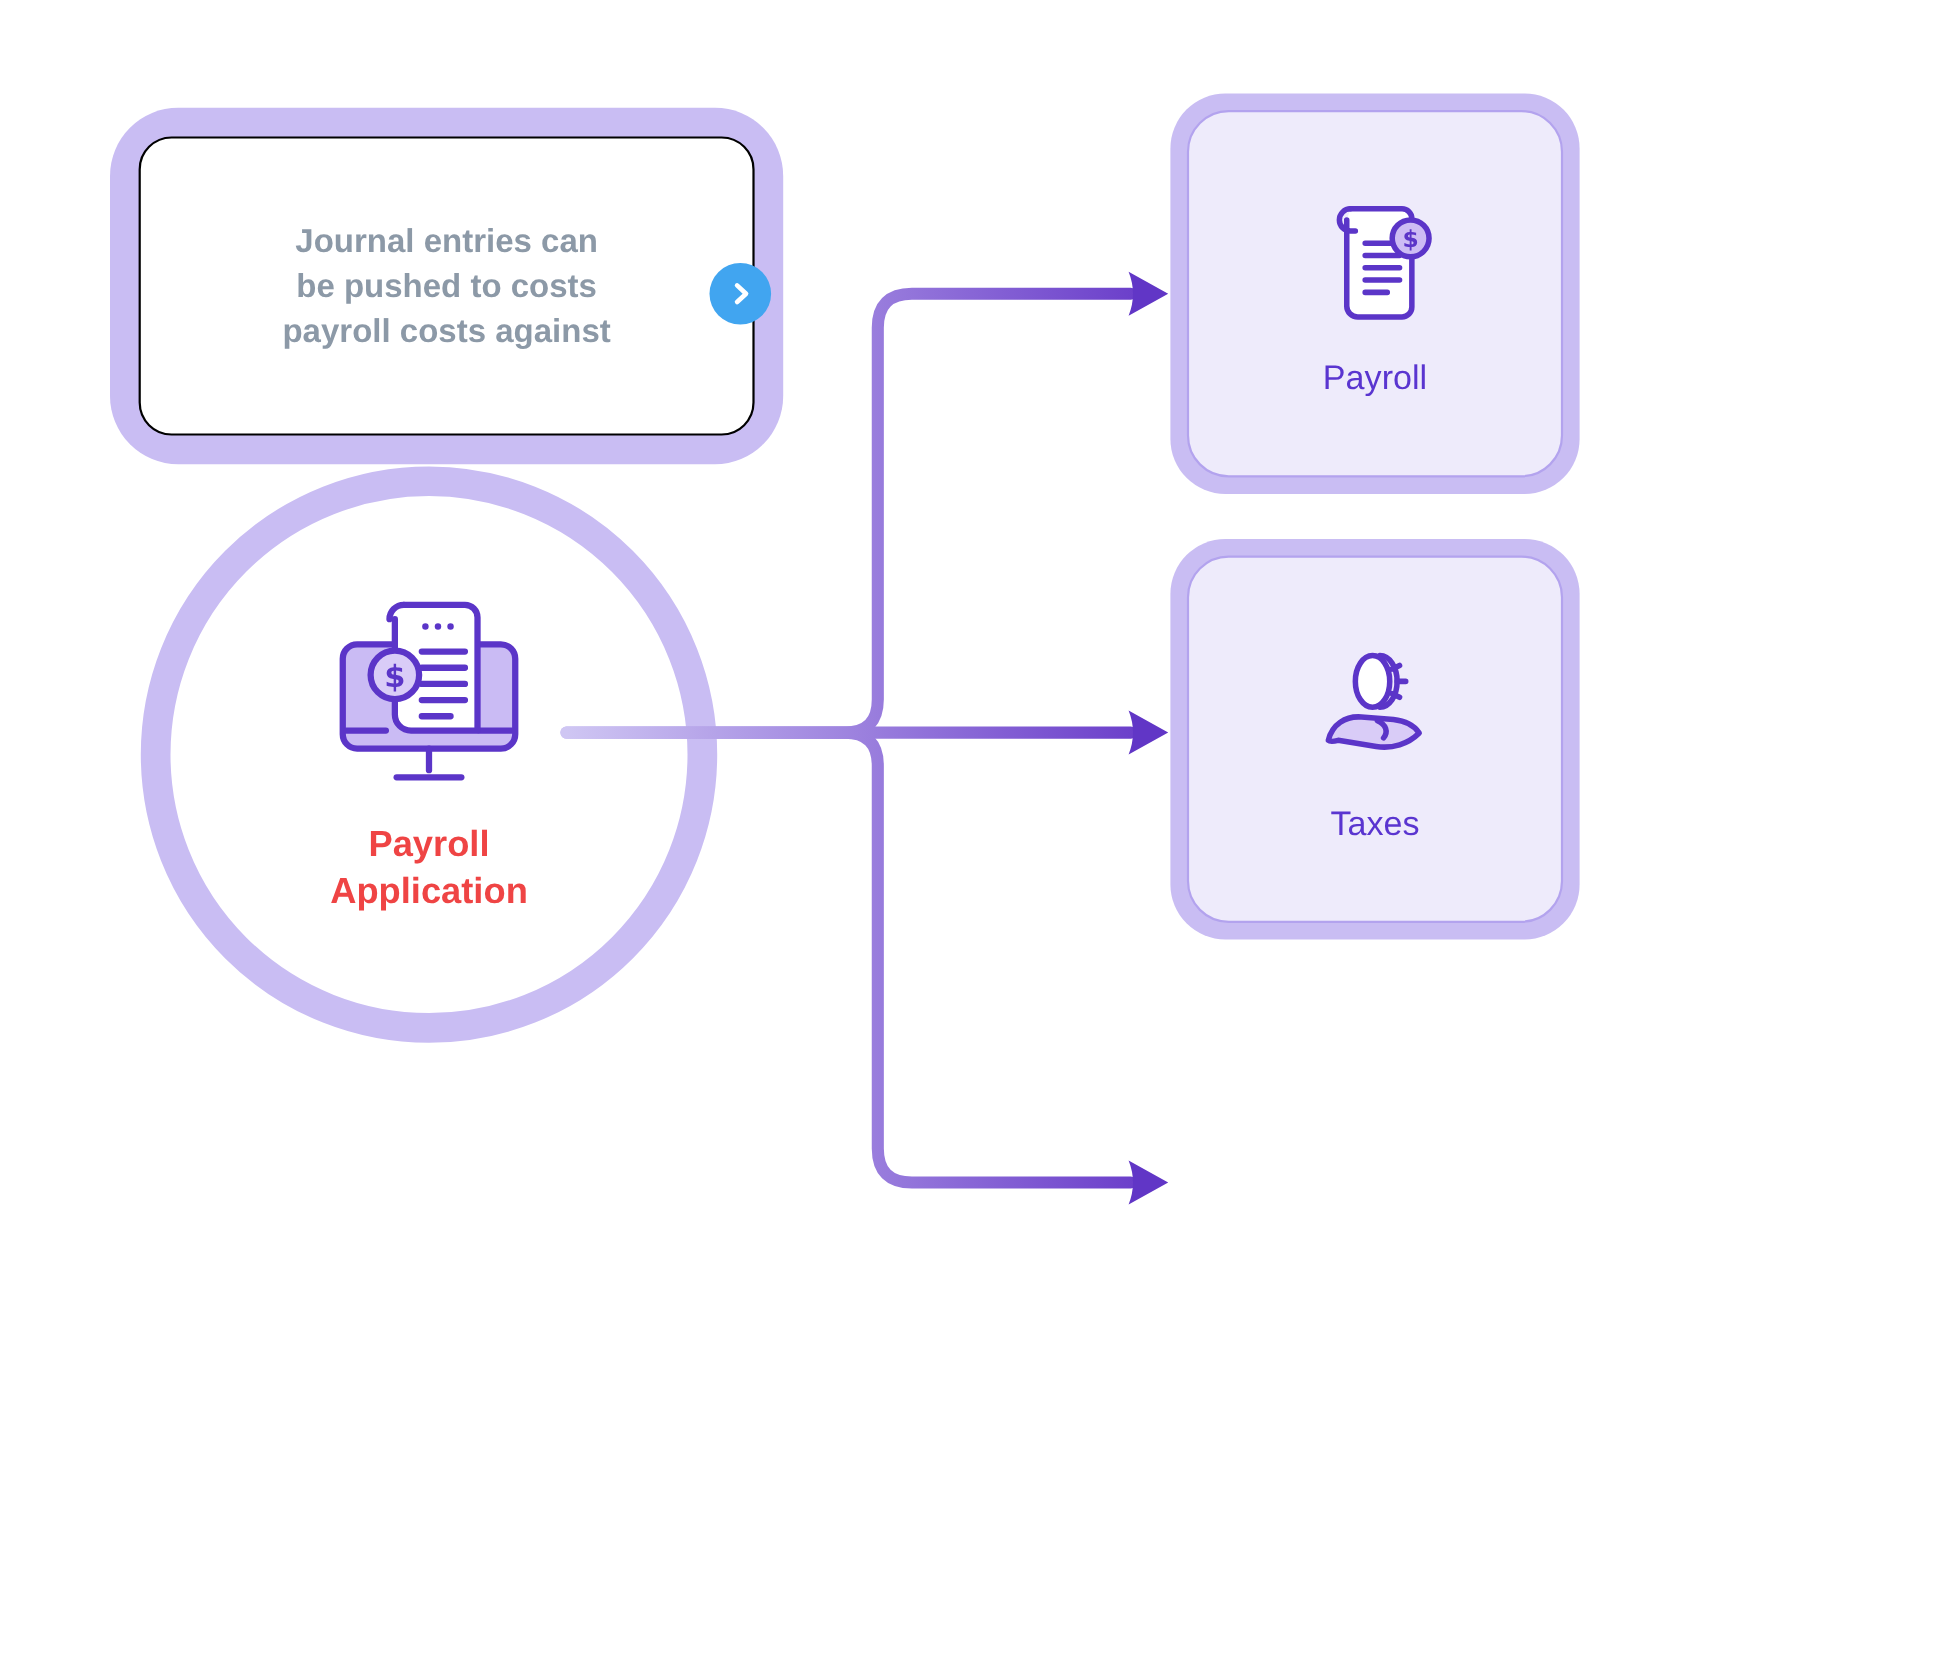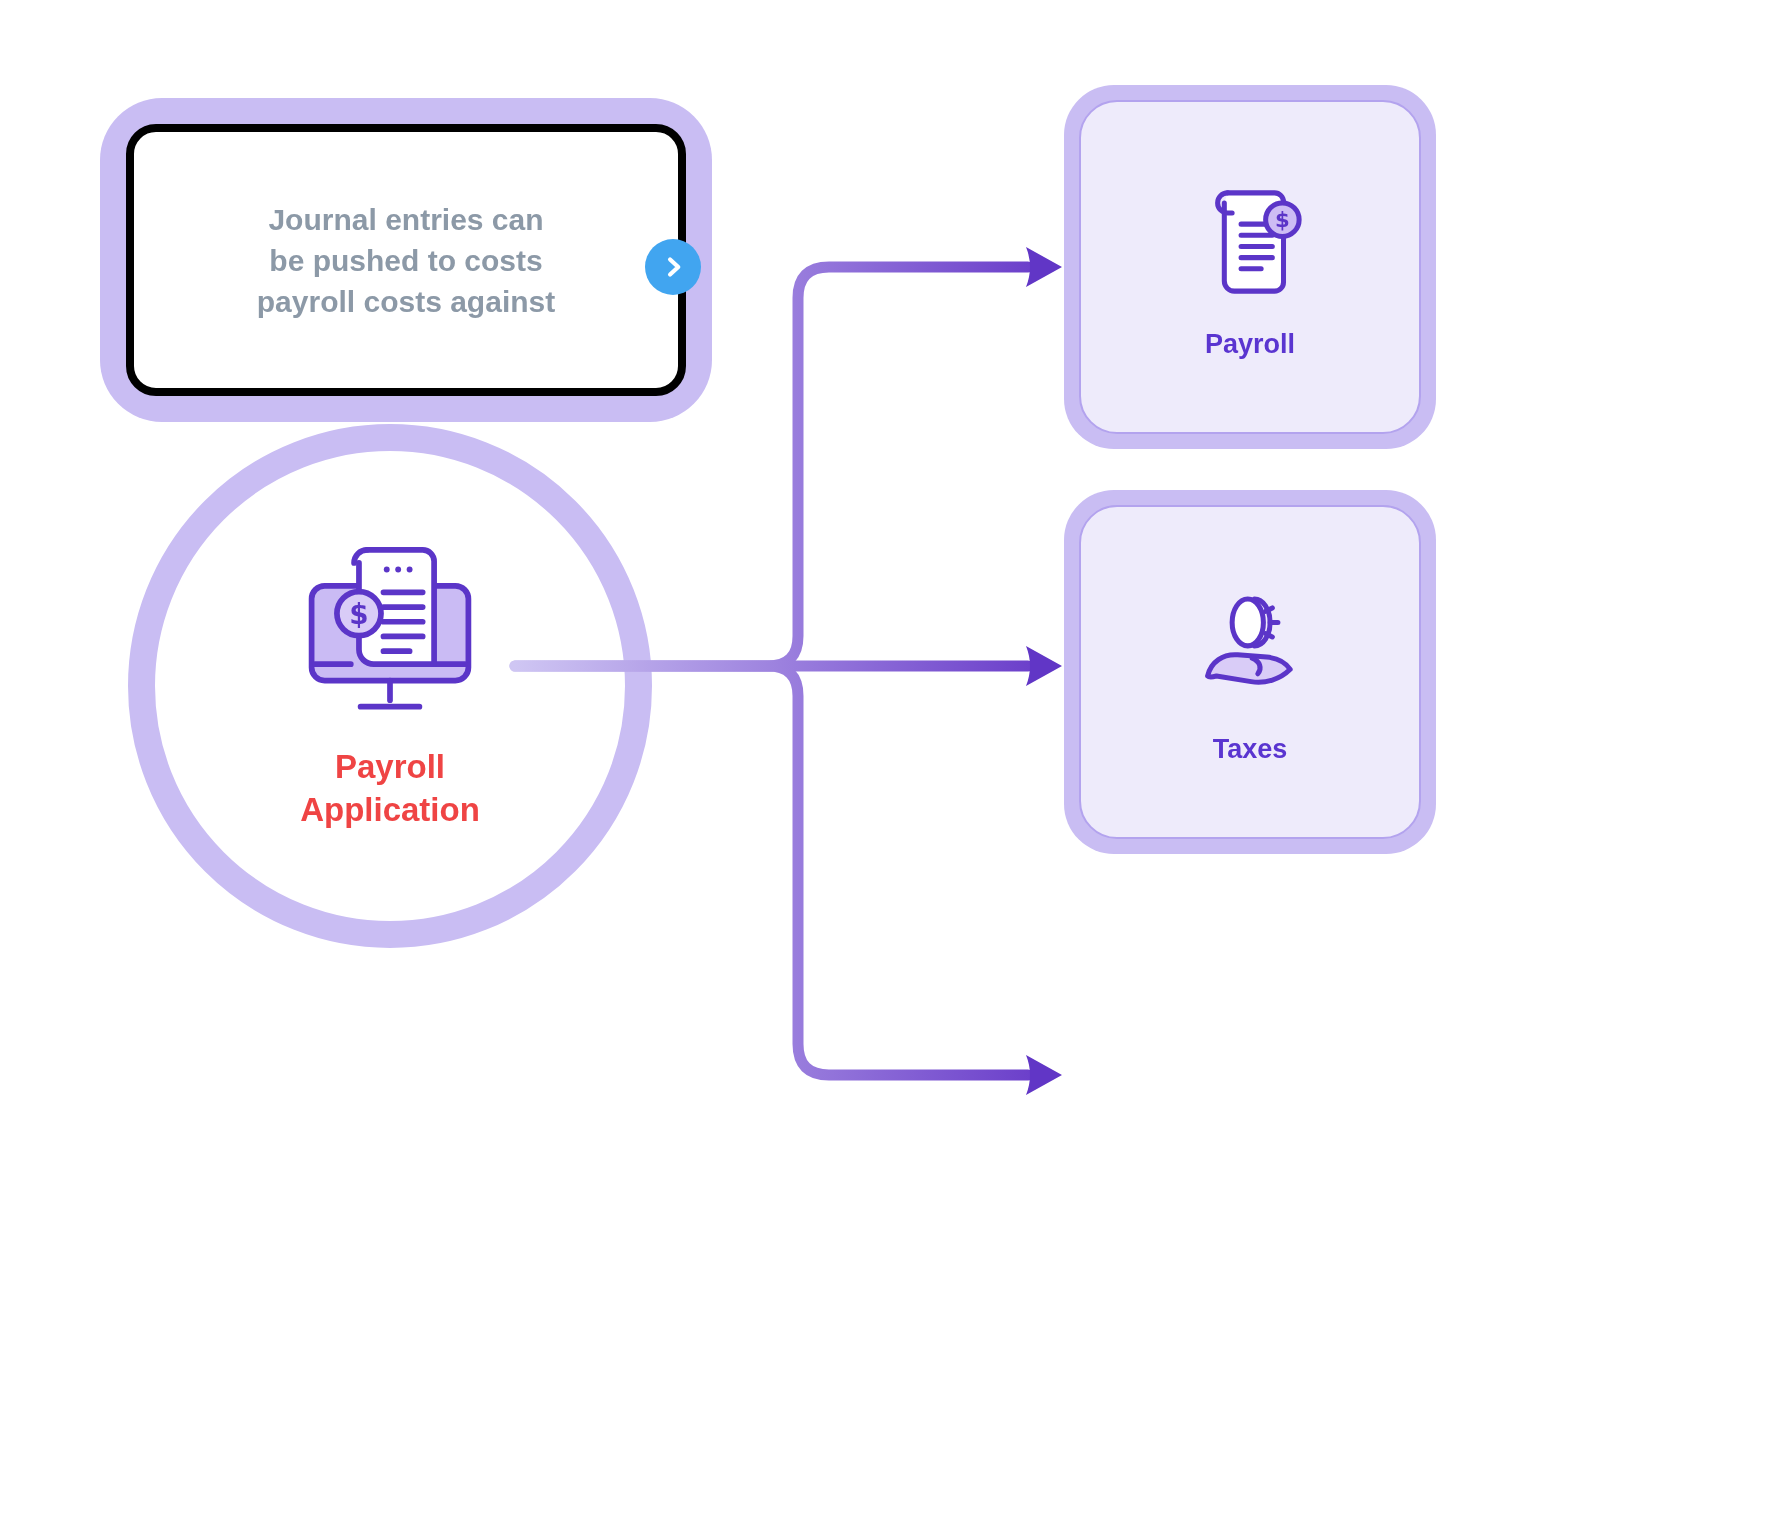--- a/index.html
+++ b/index.html
@@ -20,21 +20,21 @@
     left: 100px; top: 98px;
     width: 612px; height: 324px;
     background: #c9bdf3;
     border-radius: 62px;
     padding: 26px;
     z-index: 1;
   }
   .tooltip-inner {
     width: 100%; height: 100%;
     background: #ffffff;
-    border: 8px solid #000000;
+    border: 2px solid #000000;
     border-radius: 30px;
     display: flex; flex-direction: column;
     align-items: center; justify-content: center;
   }
   .tooltip-line {
     color: #8c99a7;
     font-weight: 700;
     font-size: 30px;
     line-height: 41px;
     text-align: center;
@@ -102,22 +102,22 @@
     background: #eeebfb;
     border: 2px solid #b3a3ee;
     border-radius: 38px;
     display: flex; flex-direction: column;
     align-items: center; justify-content: center;
     gap: 20px;
   }
   .card-icon { width: 134px; height: 134px; }
   .card-label {
     color: #5a35d0;
-    font-weight: 700;
-    font-size: 27px;
+    font-weight: 400;
+    font-size: 31px;
     text-align: center;
   }
 </style>
 </head>
 <body>
 
 <div class="canvas">
 
   <div class="tooltip">
     <div class="tooltip-inner">

